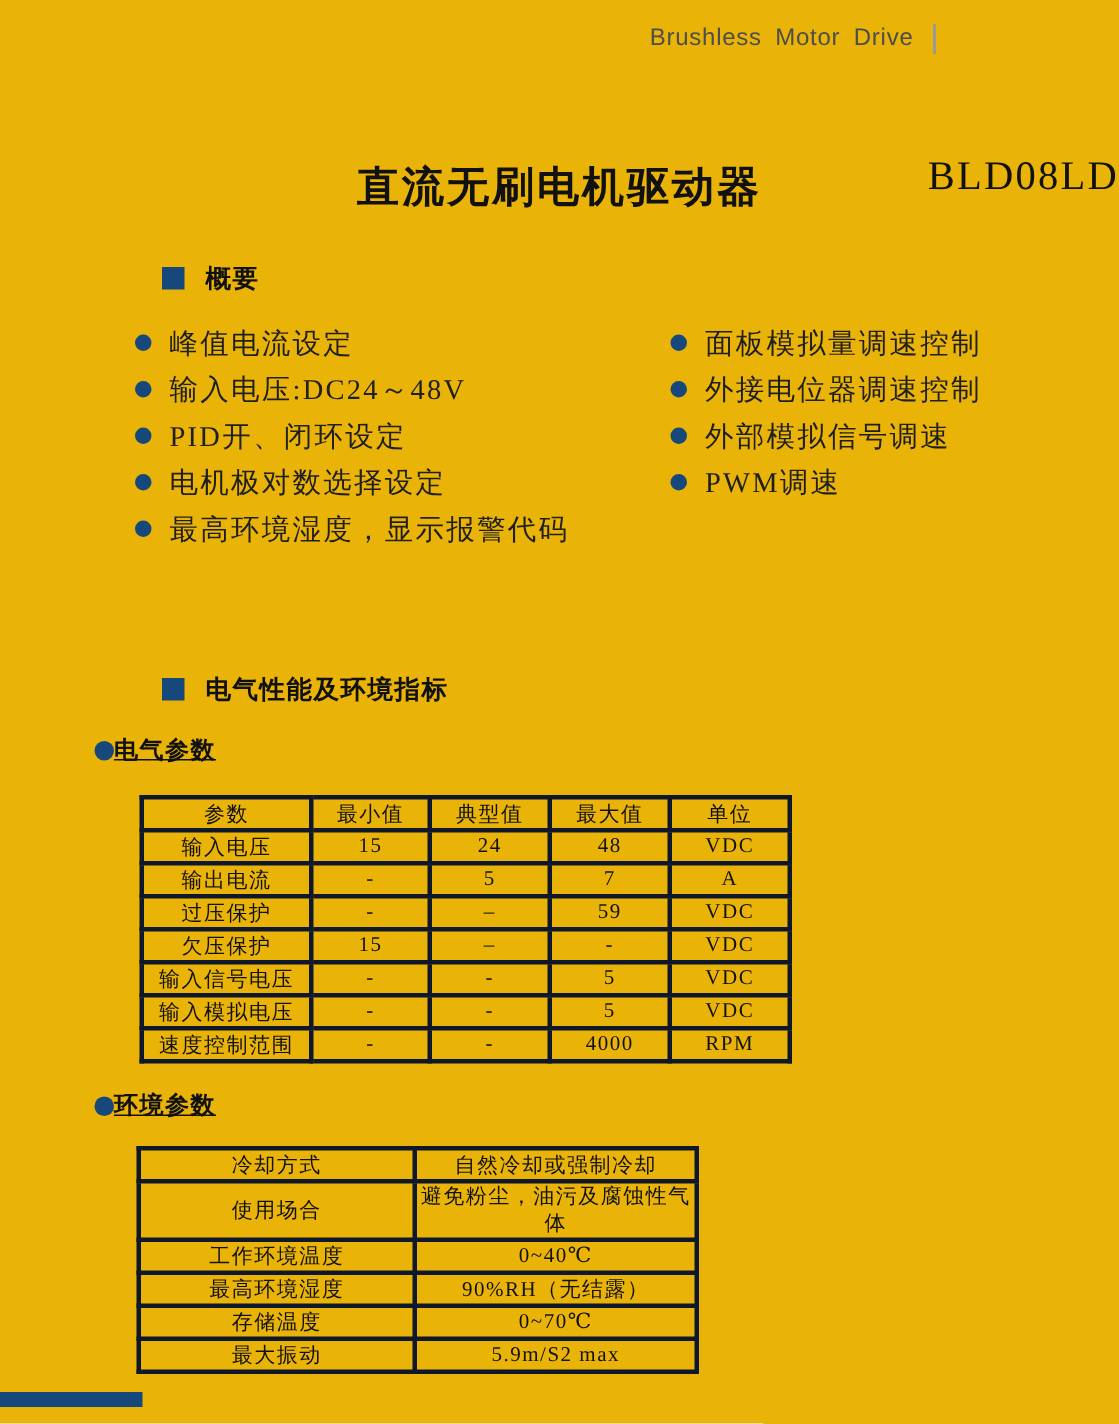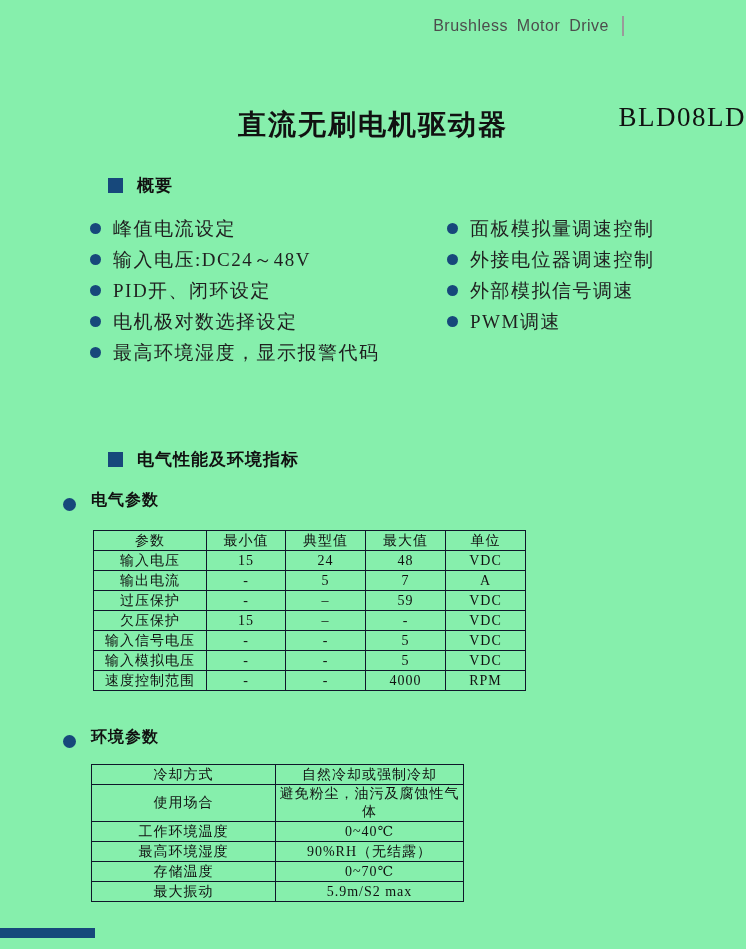--- a/index.html
+++ b/index.html
@@ -1,55 +1,55 @@
 <!DOCTYPE html>
 <html><head>
 <meta charset="utf-8">
 <style>
   html,body{margin:0;padding:0;background:#ffffff;}
-  .page{position:relative;width:746px;height:949px;background:#86efac;overflow:hidden;
+  .page{position:relative;width:746px;height:949px;background:#eab308;overflow:hidden;
         color:#1a1a1a;font-family:"Liberation Sans","DejaVu Sans",sans-serif;}
 
   
   .header{position:absolute;top:16px;right:122px;display:flex;align-items:center;gap:13px;}
   .brand{font-size:16px;color:#4d4d4d;letter-spacing:.5px;word-spacing:4px;}
   .header-divider{width:2px;height:20px;background:#9a9a9a;}
 
   
   .model{position:absolute;top:78px;left:0;width:100%;text-align:right;
          font-family:"Liberation Serif","DejaVu Serif",serif;font-size:27px;
          letter-spacing:1.5px;color:#111;margin-top:24px;}
   .product{position:absolute;top:106px;left:0;width:100%;text-align:center;
            font-size:28px;font-weight:bold;letter-spacing:2px;color:#111;}
 
   
   .section-heading{position:absolute;left:64px;display:flex;align-items:center;gap:14px;
                    font-weight:bold;font-size:17px;letter-spacing:1px;color:#111;margin-left:44px;}
   .sq{width:15px;height:15px;flex:none;}
-  .subheading{position:absolute;left:63px;display:flex;align-items:flex-end;gap:15px;
-              font-weight:bold;font-size:16px;letter-spacing:1px;color:#111;}
+  .subheading{position:absolute;left:63px;display:flex;align-items:center;
+              font-weight:bold;font-size:16px;letter-spacing:1px;color:#111;text-decoration:underline;}
   .dot-lg{width:13px;height:13px;border-radius:50%;flex:none;}
   #overview-heading{top:174px;}
   #specs-heading{top:448px;}
   #elec-subheading{top:490px;}
   #env-subheading{top:727px;}
 
   
   .features{position:absolute;top:213px;margin:0;padding:0;list-style:none;}
   .features-left{left:90px;}
   .features-right{left:447px;}
   .feature{height:31px;display:flex;align-items:center;}
   .dot{width:11px;height:11px;border-radius:50%;flex:none;}
   .feature-text{margin-left:12px;font-size:19px;letter-spacing:1.5px;color:#1f1f1f;
                 font-family:"Liberation Serif","DejaVu Serif",serif;}
 
   
   table.spec{position:absolute;border-collapse:collapse;table-layout:fixed;
              font-family:"Liberation Serif","DejaVu Serif",serif;font-size:14px;color:#111;}
-  table.spec th,table.spec td{border:1px solid #0f172a;text-align:center;vertical-align:middle;
+  table.spec th,table.spec td{border:3px solid #0f172a;text-align:center;vertical-align:middle;
              height:19px;padding:0 2px;font-weight:normal;letter-spacing:1px;overflow:hidden;}
   #elec-table{left:93px;top:530px;width:432px;}
   #env-table{left:91px;top:764px;width:372px;}
 
   
   .footer-bar{position:absolute;left:0;top:928px;width:95px;height:10px;}
 </style>
 </head>
 <body>
 

